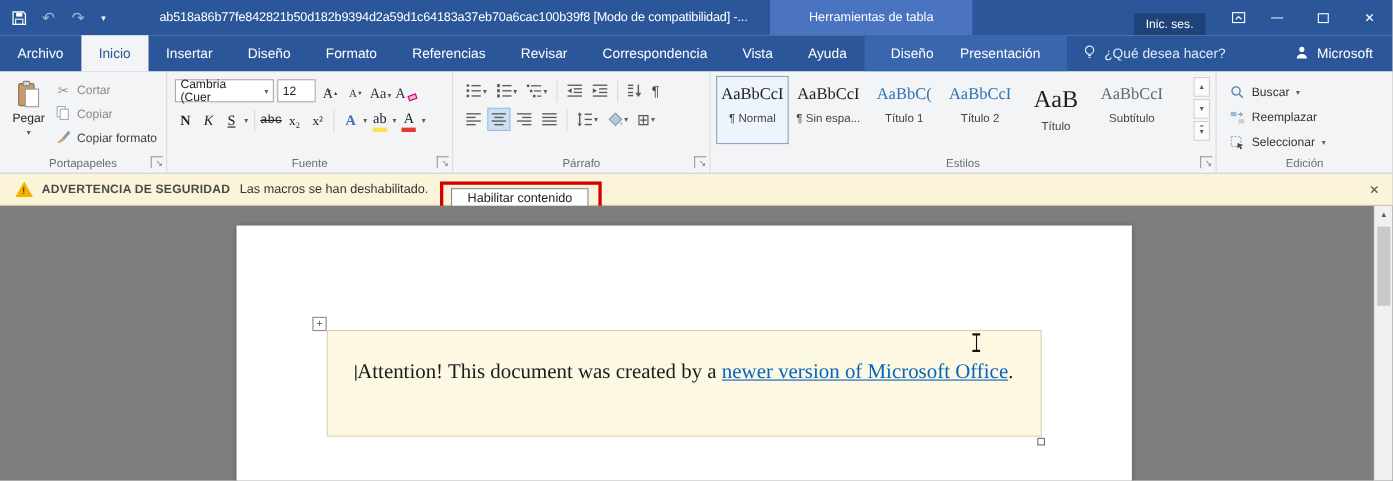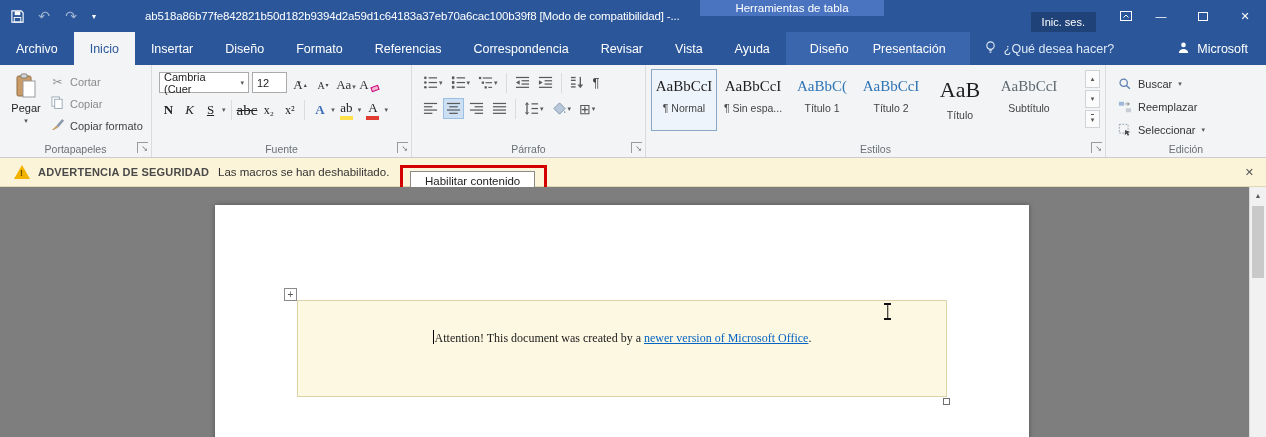--- a/index.html
+++ b/index.html
@@ -7,21 +7,21 @@
   body { font-family:"Liberation Sans", sans-serif; background:#fff; position:relative; }
   .app { position:absolute; inset:0; }
 
   
   .titlebar { position:absolute; left:0; top:0; width:1266px; height:32px; background:#2b579a; color:#fff; }
   .qat { position:absolute; left:6px; top:0; height:32px; display:flex; align-items:center; gap:5px; }
   .tbtn { width:22px; height:22px; display:flex; align-items:center; justify-content:center; font-size:14px; color:#fff; }
   .dim { opacity:.55; }
   .qat-dd { font-size:8px; width:14px; }
   .win-title { position:absolute; left:145px; top:0; height:32px; line-height:32px; font-size:11.5px; letter-spacing:-.15px; white-space:nowrap; overflow:hidden; width:552px; color:#fff; }
-  .ctx-head { position:absolute; left:700px; top:0; width:184px; height:16px; background:#4a74c0; font-size:11.5px; display:flex; align-items:center; justify-content:center; }
+  .ctx-head { position:absolute; left:700px; top:0; width:184px; height:32px; background:#4a74c0; font-size:11.5px; display:flex; align-items:center; justify-content:center; }
   .title-right { position:absolute; right:0; top:0; height:32px; display:flex; align-items:flex-end; }
   .signin { background:rgba(8,28,58,.35); border:none; color:#fff; font-size:11px; padding:4px 11px; margin-right:16px; font-family:inherit; cursor:default; }
   .ribbonopt { width:28px; height:32px; display:flex; align-items:center; justify-content:center; }
   .winbtn { width:42px; height:32px; display:flex; align-items:center; justify-content:center; font-size:11px; color:#fff; }
   .maxbox { width:10px; height:9px; border:1px solid #fff; display:inline-block; }
 
   
   .tabs { position:absolute; left:0; top:32px; width:1266px; height:33px; background:#2b579a; display:flex; align-items:stretch; color:#fff; font-size:12.5px; }
   .tab { padding:0 16px; display:flex; align-items:center; white-space:nowrap; }
   .tab.active { background:#f3f4f6; color:#2b579a; }
@@ -56,21 +56,21 @@
   .ga { font-family:"Liberation Serif",serif; font-size:13px; line-height:1; }
   .ga.sm { font-size:10px; }
   .tin { font-size:6px; color:#c00000; line-height:1.6; }
   .tin.up { color:#444; }
   .eraser { width:8px; height:5px; background:#f3b8c8; border:1px solid #c08; transform:rotate(-20deg); display:inline-block; margin-left:1px; }
   .frow2 { position:absolute; left:7px; top:33px; display:flex; align-items:center; gap:2px; height:24px; }
   .fmt { min-width:19px; height:23px; display:flex; align-items:center; justify-content:center; font-family:"Liberation Serif",serif; font-size:13px; color:#222; position:relative; }
   .bold { font-weight:bold; }
   .ital { font-style:italic; }
   .und { text-decoration:underline; }
-  .strike { text-decoration:line-through; font-size:15px; font-family:Liberation Serif, serif; }
+  .strike { text-decoration:line-through; font-size:11px; font-family:Liberation Mono, monospace; }
   .subsup { font-size:12px; }
   .sep { width:1px; height:20px; background:#d9dbde; margin:0 3px; }
   .bar { position:relative; padding-bottom:4px; }
   .bar::after { content:""; position:absolute; left:3px; right:3px; bottom:2px; height:4px; background:var(--bar,#ffe24a); }
   .fx { color:#3f6fba; font-weight:bold; }
 
   
   .g-para { left:412px; width:234px; }
   .prow1 { position:absolute; left:8px; top:7px; display:flex; align-items:center; gap:2px; }
   .prow2 { position:absolute; left:8px; top:33px; display:flex; align-items:center; gap:2px; }
@@ -108,21 +108,21 @@
   .warn-msg { position:absolute; left:218px; top:0; height:28px; line-height:28px; font-size:11.5px; color:#333; }
   .btn-wrap { position:absolute; left:410px; top:13px; }
   .enable-btn { background:#fff; border:1px solid #8a8a8a; font-size:11.5px; padding:3px 14px; font-family:inherit; color:#222; cursor:default; }
   .red-rect { position:absolute; left:-10px; top:-6px; right:-12px; bottom:-7px; border:3px solid #d40000; pointer-events:none; }
   .msg-close { position:absolute; right:12px; top:0; height:28px; display:flex; align-items:center; font-size:11px; color:#555; }
 
   
   .docarea { position:absolute; left:0; top:187px; width:1266px; height:250px; background:#7e7e7e; overflow:hidden; }
   .page { position:absolute; left:215px; top:18px; width:814px; height:245px; background:#fff; box-shadow:0 0 5px rgba(0,0,0,.35); }
   .table-handle { position:absolute; left:69px; top:83px; width:13px; height:13px; border:1px solid #8a8a8a; background:#fff; display:flex; align-items:center; justify-content:center; font-size:10px; color:#555; line-height:1; }
-  .cell { position:absolute; left:82px; top:95px; width:650px; height:97px; background:#fdf8e2; border:1px solid #ddd3a9; text-align:center; font-family:"Liberation Serif",serif; font-size:12px; color:#1b1b1b; padding-top:27px; line-height:21px; }
+  .cell { position:absolute; left:82px; top:95px; width:650px; height:97px; background:#fdf8e2; border:1px solid #ddd3a9; text-align:center; font-family:"Liberation Serif",serif; font-size:19px; color:#1b1b1b; padding-top:27px; line-height:21px; }
   .doclink { color:#0563c1; text-decoration:underline; }
   .caret { display:inline-block; width:1px; height:14px; background:#000; vertical-align:-2px; margin-right:1px; }
   .resize-handle { position:absolute; left:728px; top:193px; width:7px; height:7px; border:1px solid #6f6f6f; background:#fff; }
   .ibeam { position:absolute; left:668px; top:98px; width:9px; height:17px; }
   .ibeam::before, .ibeam::after { content:""; position:absolute; left:1px; right:1px; height:2px; background:#111; }
   .ibeam::before { top:0; } .ibeam::after { bottom:0; }
   .ibeam i { position:absolute; left:50%; top:1px; bottom:1px; width:1.5px; background:#111; transform:translateX(-50%); }
   .vscroll { position:absolute; right:0; top:0; width:17px; height:250px; background:#f1f1f1; border-left:1px solid #dadada; }
   .scroll-up { height:17px; display:flex; align-items:center; justify-content:center; font-size:7px; color:#5a5a5a; }
   .scroll-thumb { position:absolute; left:2px; right:2px; top:19px; height:72px; background:#c9c9c9; }
@@ -163,22 +163,22 @@
     </div>
   </div>
 
   <div class="tabs">
     <span class="tab">Archivo</span>
     <span class="tab active">Inicio</span>
     <span class="tab">Insertar</span>
     <span class="tab">Diseño</span>
     <span class="tab">Formato</span>
     <span class="tab">Referencias</span>
+    <span class="tab">Revisar</span>
     <span class="tab">Correspondencia</span>
-    <span class="tab">Revisar</span>
     <span class="tab">Vista</span>
     <span class="tab">Ayuda</span>
     <span class="ctx-tabs">
       <span class="tab">Diseño</span>
       <span class="tab">Presentación</span>
     </span>
     <span class="tellme">
       <span>
         <svg width="13" height="14" viewBox="0 0 14 15">
             <circle cx="7" cy="6" r="4" fill="none" stroke="#dfe9f6" stroke-width="1.2"></circle>

